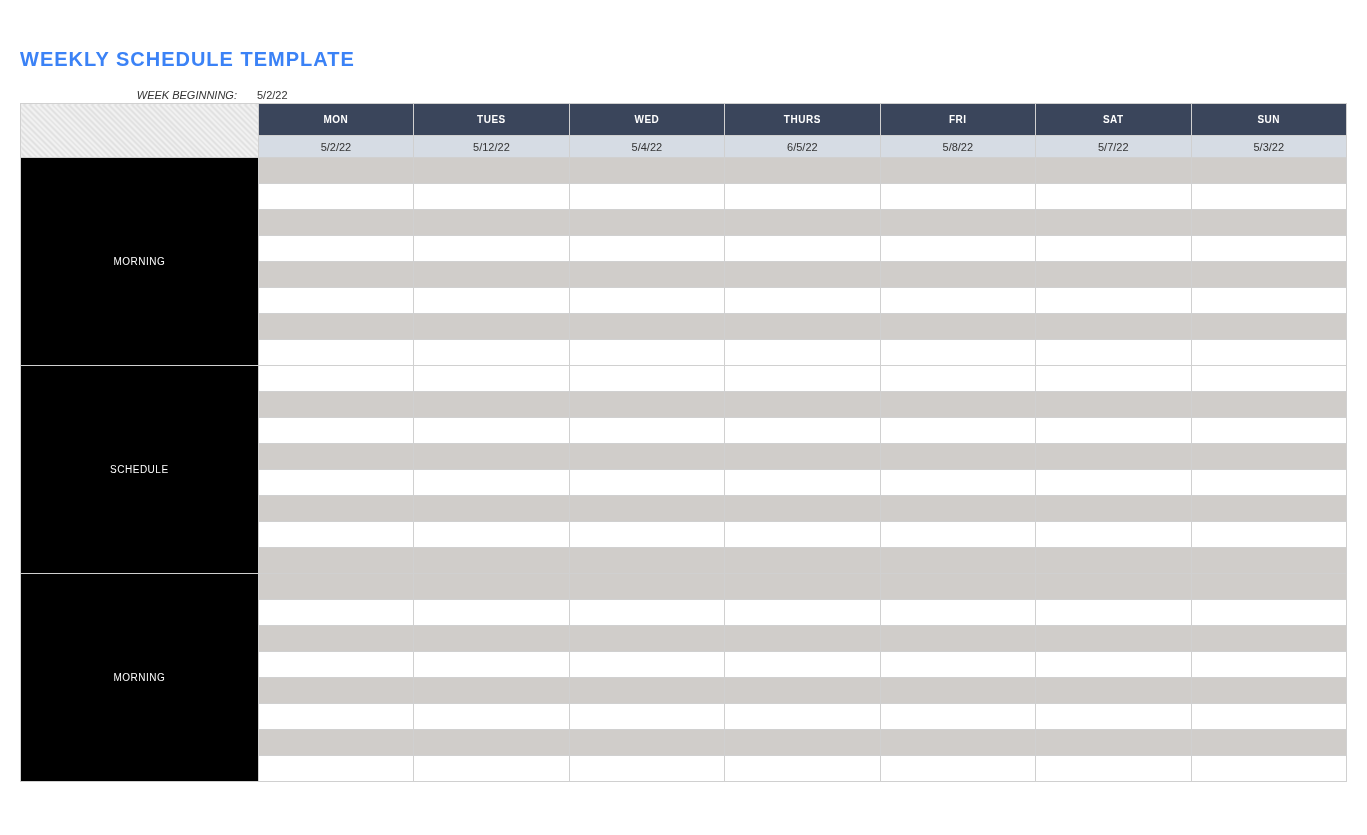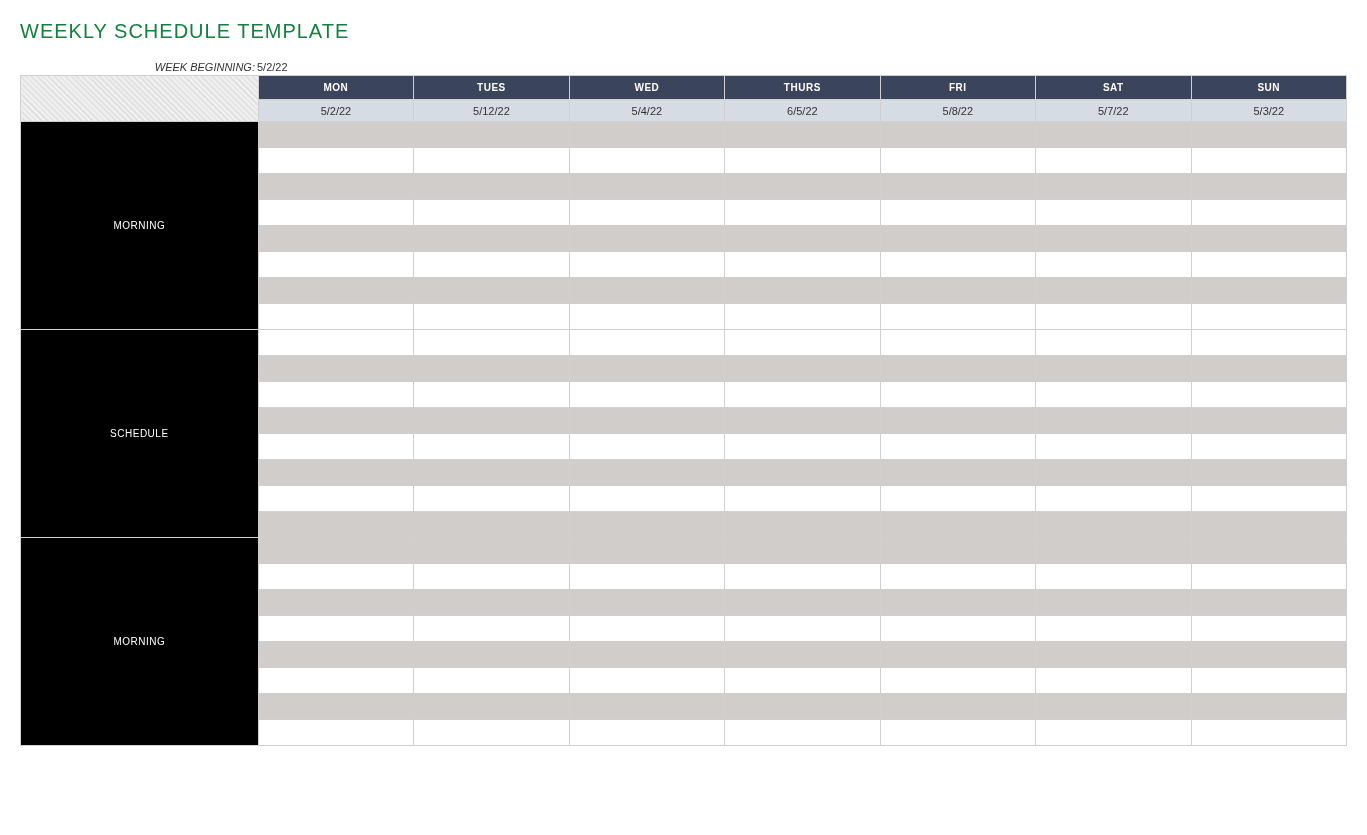--- a/index.html
+++ b/index.html
@@ -10,37 +10,38 @@
     body {
       font-family: Arial, Helvetica, sans-serif;
       background: #ffffff;
       padding: 20px;
     }
     .container {
       width: 1327px;
     }
     .title {
       font-size: 20px;
-      font-weight: normal;
-      color: #15803d;
+      font-weight: bold;
+      color: #3b82f6;
       letter-spacing: 1px;
       margin-bottom: 18px;
+      margin-top: 28px;
     }
     .week-begin-row {
       display: flex;
       align-items: baseline;
       margin-bottom: 2px;
     }
     .week-begin-label {
       font-size: 11px;
       font-style: italic;
       color: #333;
       width: 237px;
       text-align: right;
-      padding-right: 2px;
+      padding-right: 20px;
     }
     .week-begin-value {
       font-size: 11px;
       color: #333;
     }
     table.schedule {
       border-collapse: collapse;
       width: 100%;
       table-layout: fixed;
     }
@@ -69,21 +70,21 @@
     }
 
     
     tr.header-days th.day {
       background: #3a455b;
       color: #ffffff;
       font-weight: bold;
       font-size: 10px;
       text-align: center;
       letter-spacing: 0.5px;
-      height: 24px;
+      height: 32px;
     }
 
     
     tr.header-dates td.date {
       background: #d6dce4;
       color: #333;
       font-size: 11px;
       text-align: center;
       height: 22px;
     }

